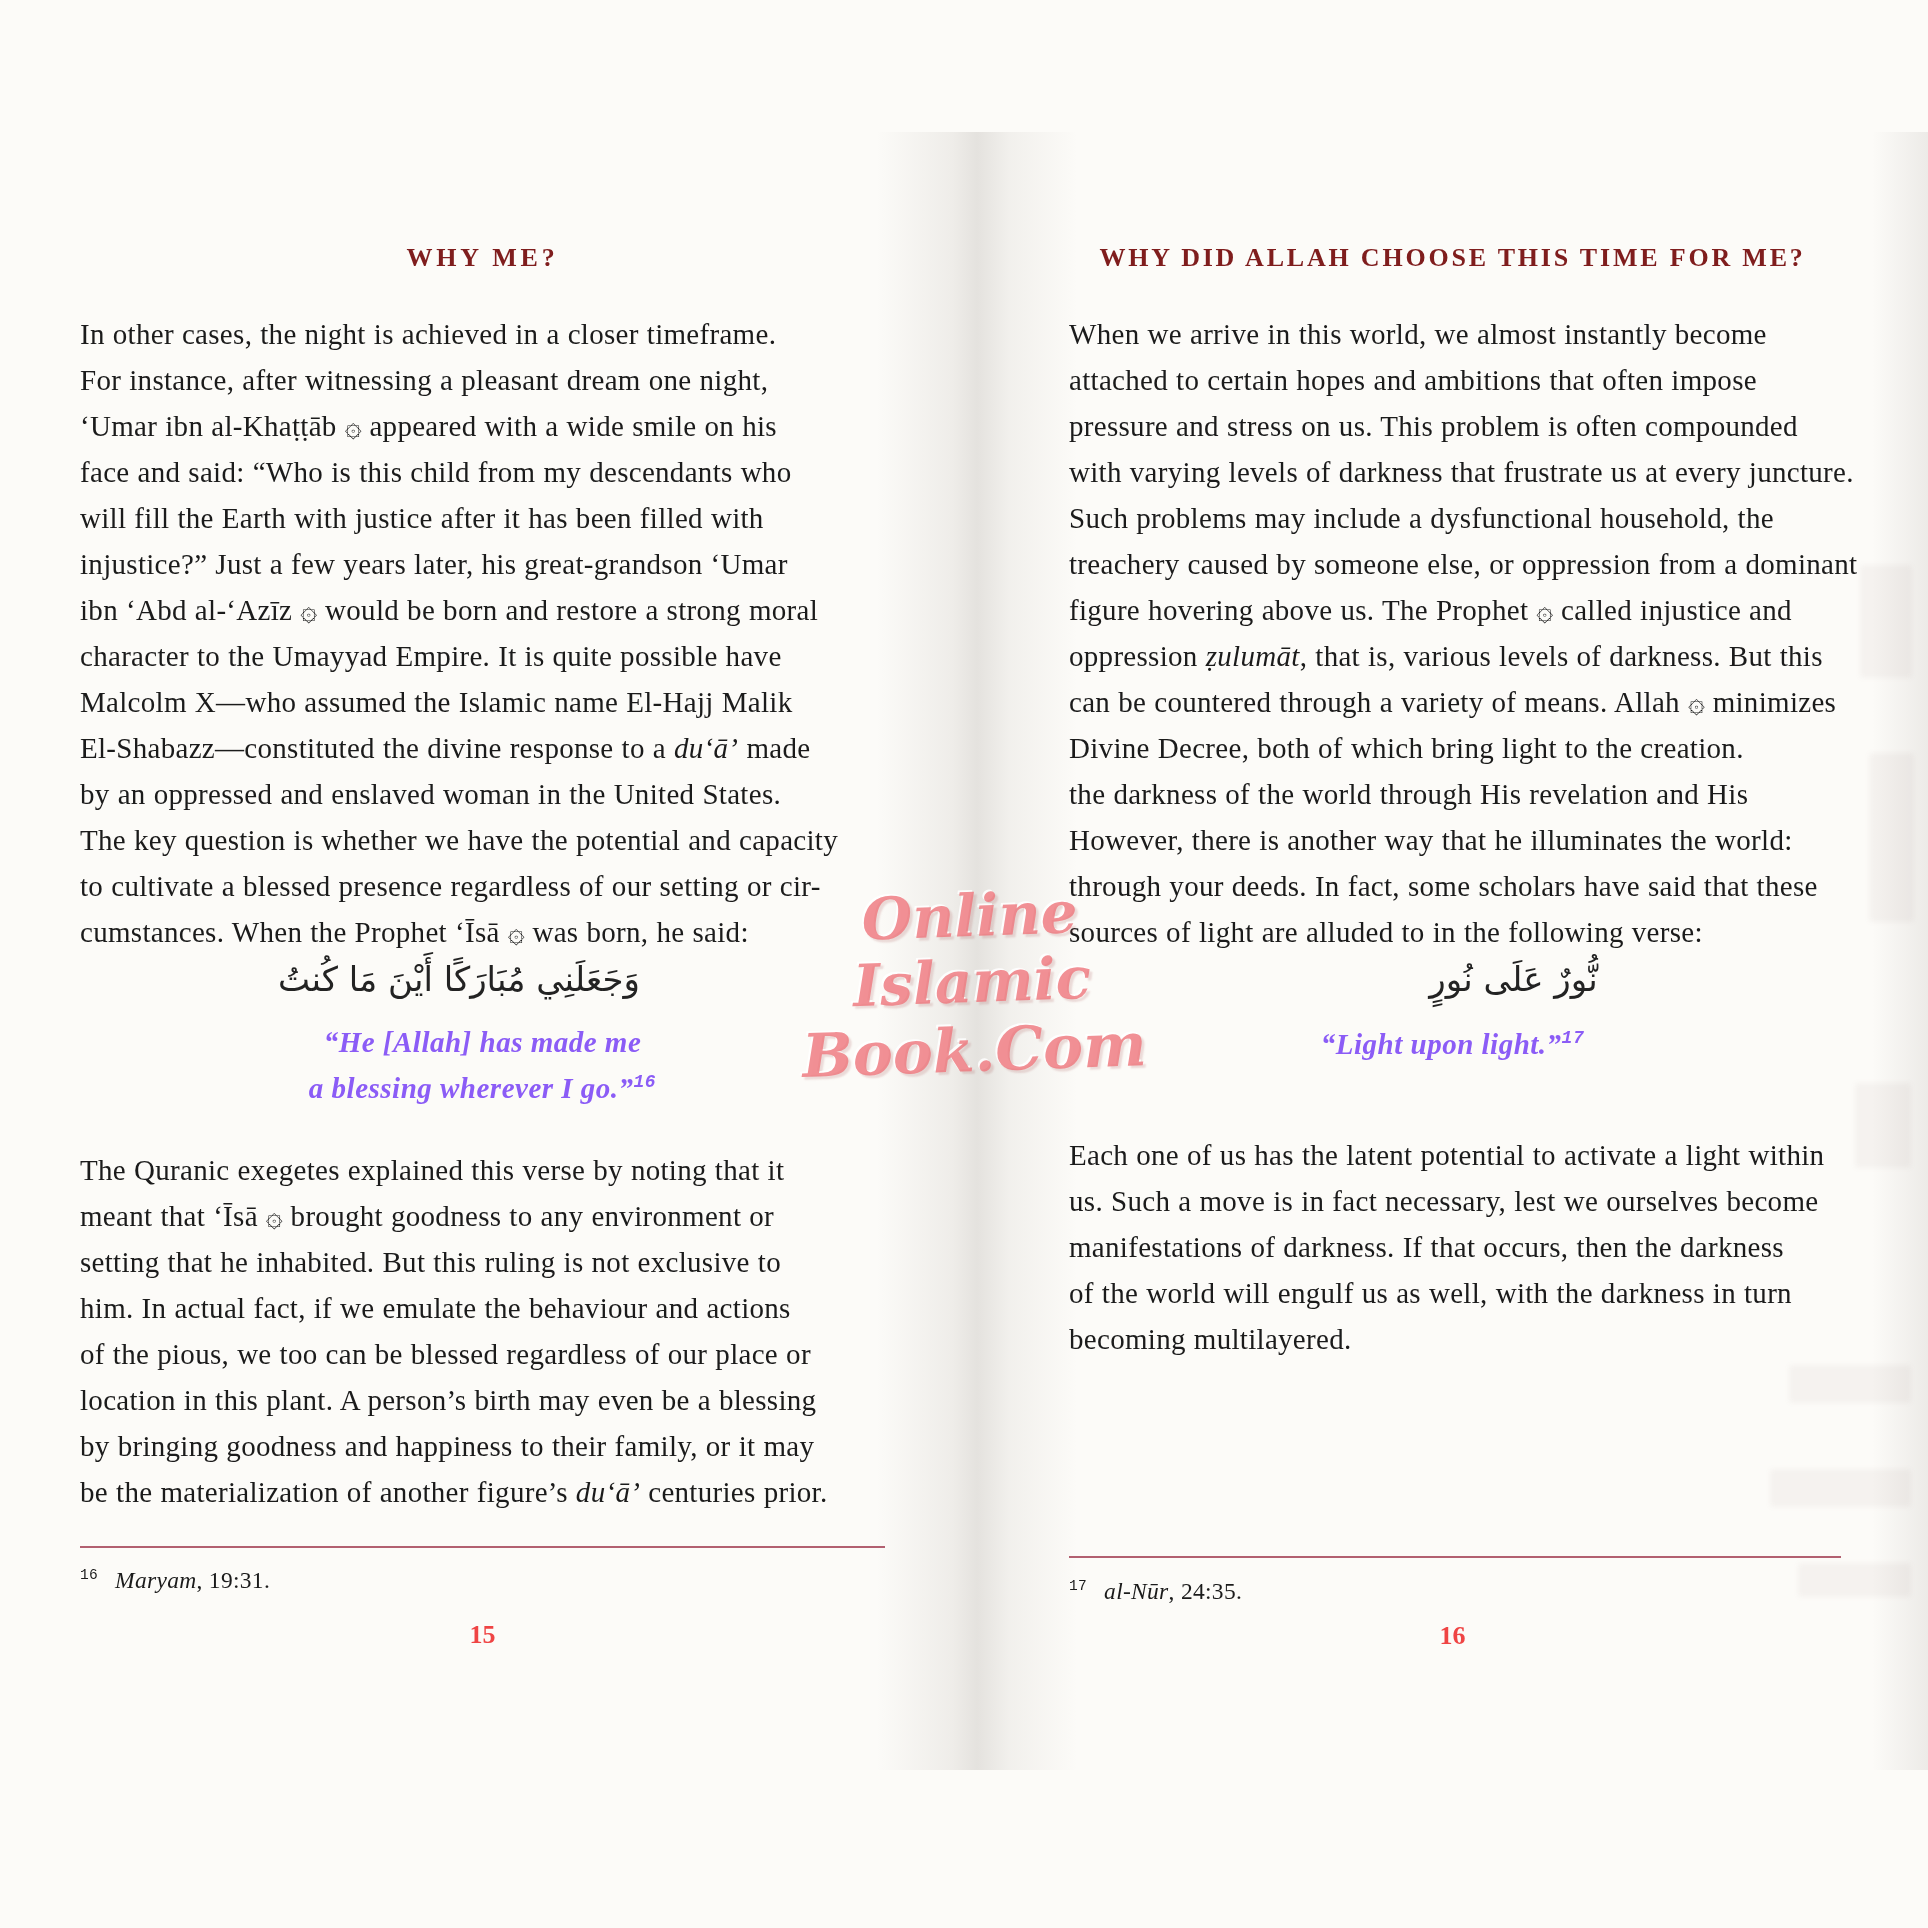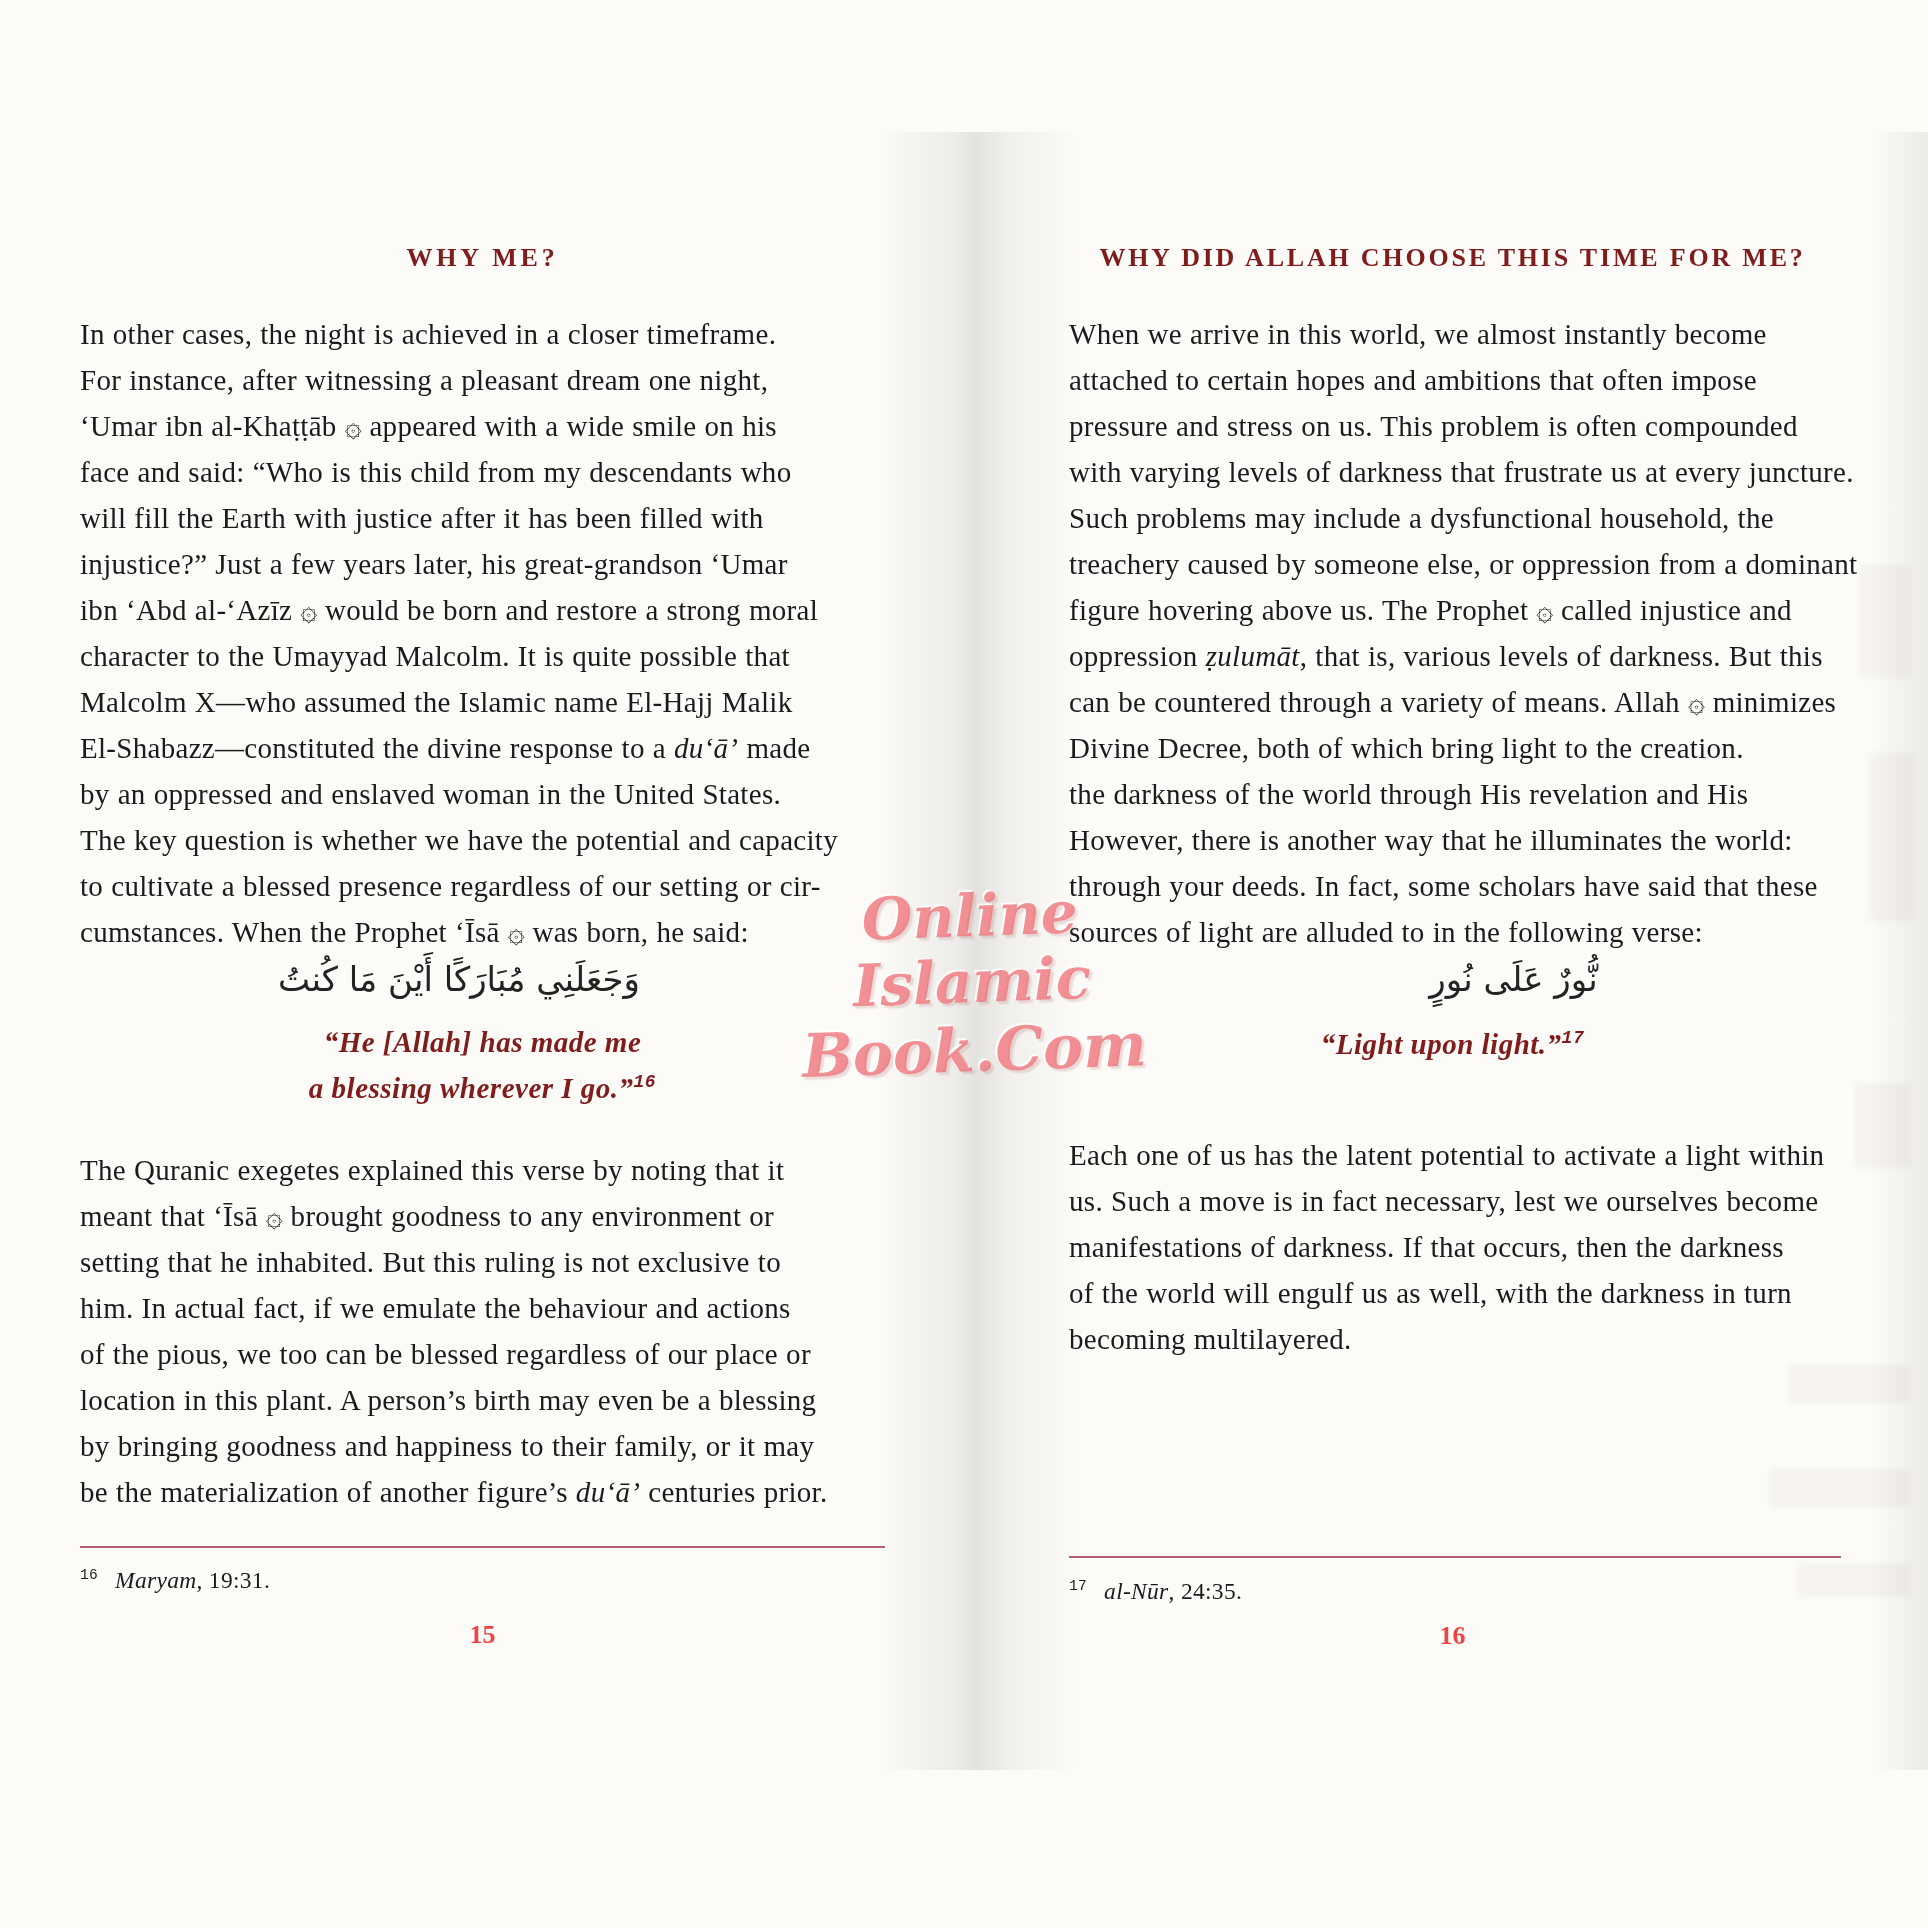--- a/index.html
+++ b/index.html
@@ -26,21 +26,21 @@
   .para{position:absolute;}
   .line{height:46px;line-height:46px;font-size:29px;letter-spacing:0.3px;word-spacing:0.5px;white-space:nowrap;}
   .it{font-style:italic;}
   sup{font-size:0.62em;vertical-align:super;line-height:0;font-family:Liberation Mono, monospace;}
   .arabic{
     position:absolute;text-align:center;direction:rtl;
     font-family:"DejaVu Sans",sans-serif;font-size:34px;color:#232323;
   }
   .quote-line{
     position:absolute;text-align:center;
-    font-size:29px;font-style:italic;font-weight:bold;color:#7f1d1d;letter-spacing:0.5px;
+    font-size:29px;font-style:italic;font-weight:bold;color:#8b5cf6;letter-spacing:0.5px;
   }
   .fn-rule{position:absolute;height:1.9px;background:#b26070;}
   .footnote{position:absolute;font-size:23.5px;letter-spacing:0.3px;}
   .footnote sup{margin-right:17px;}
   .page-number{position:absolute;text-align:center;font-size:26px;font-weight:bold;color:#ef4444;}
   .watermark{
     position:absolute;left:765px;top:883px;width:414px;
     transform:rotate(-2deg);
     text-align:center;color:rgba(238,120,126,0.82);
     font-family:"DejaVu Serif",serif;font-style:italic;font-weight:bold;
@@ -67,21 +67,21 @@
   <div class="running-header" style="left:80px;width:805px;">WHY ME?</div>
 
   <div class="para" style="left:80px;top:311px;width:805px;">
     <div class="line">In other cases, the night is achieved in a closer timeframe.</div>
     <div class="line">For instance, after witnessing a pleasant dream one night,</div>
     <div class="line">‘Umar ibn al-Khaṭṭāb ۞ appeared with a wide smile on his</div>
     <div class="line">face and said: “Who is this child from my descendants who</div>
     <div class="line">will fill the Earth with justice after it has been filled with</div>
     <div class="line">injustice?” Just a few years later, his great-grandson ‘Umar</div>
     <div class="line">ibn ‘Abd al-‘Azīz ۞ would be born and restore a strong moral</div>
-    <div class="line">character to the Umayyad Malcolm. It is quite possible that</div>
+    <div class="line">character to the Umayyad Empire. It is quite possible have</div>
     <div class="line">Malcolm X—who assumed the Islamic name El-Hajj Malik</div>
     <div class="line"><span>El-Shabazz—constituted the divine response to a </span><span class="it">du‘ā’</span><span> made</span></div>
     <div class="line">by an oppressed and enslaved woman in the United States.</div>
     <div class="line">The key question is whether we have the potential and capacity</div>
     <div class="line">to cultivate a blessed presence regardless of our setting or cir-</div>
     <div class="line">cumstances. When the Prophet ‘Īsā ۞ was born, he said:</div>
   </div>
 
   <div class="arabic" style="left:80px;top:959px;width:805px;transform:translateX(-23.5px);">وَجَعَلَنِي مُبَارَكًا أَيْنَ مَا كُنتُ</div>
 

